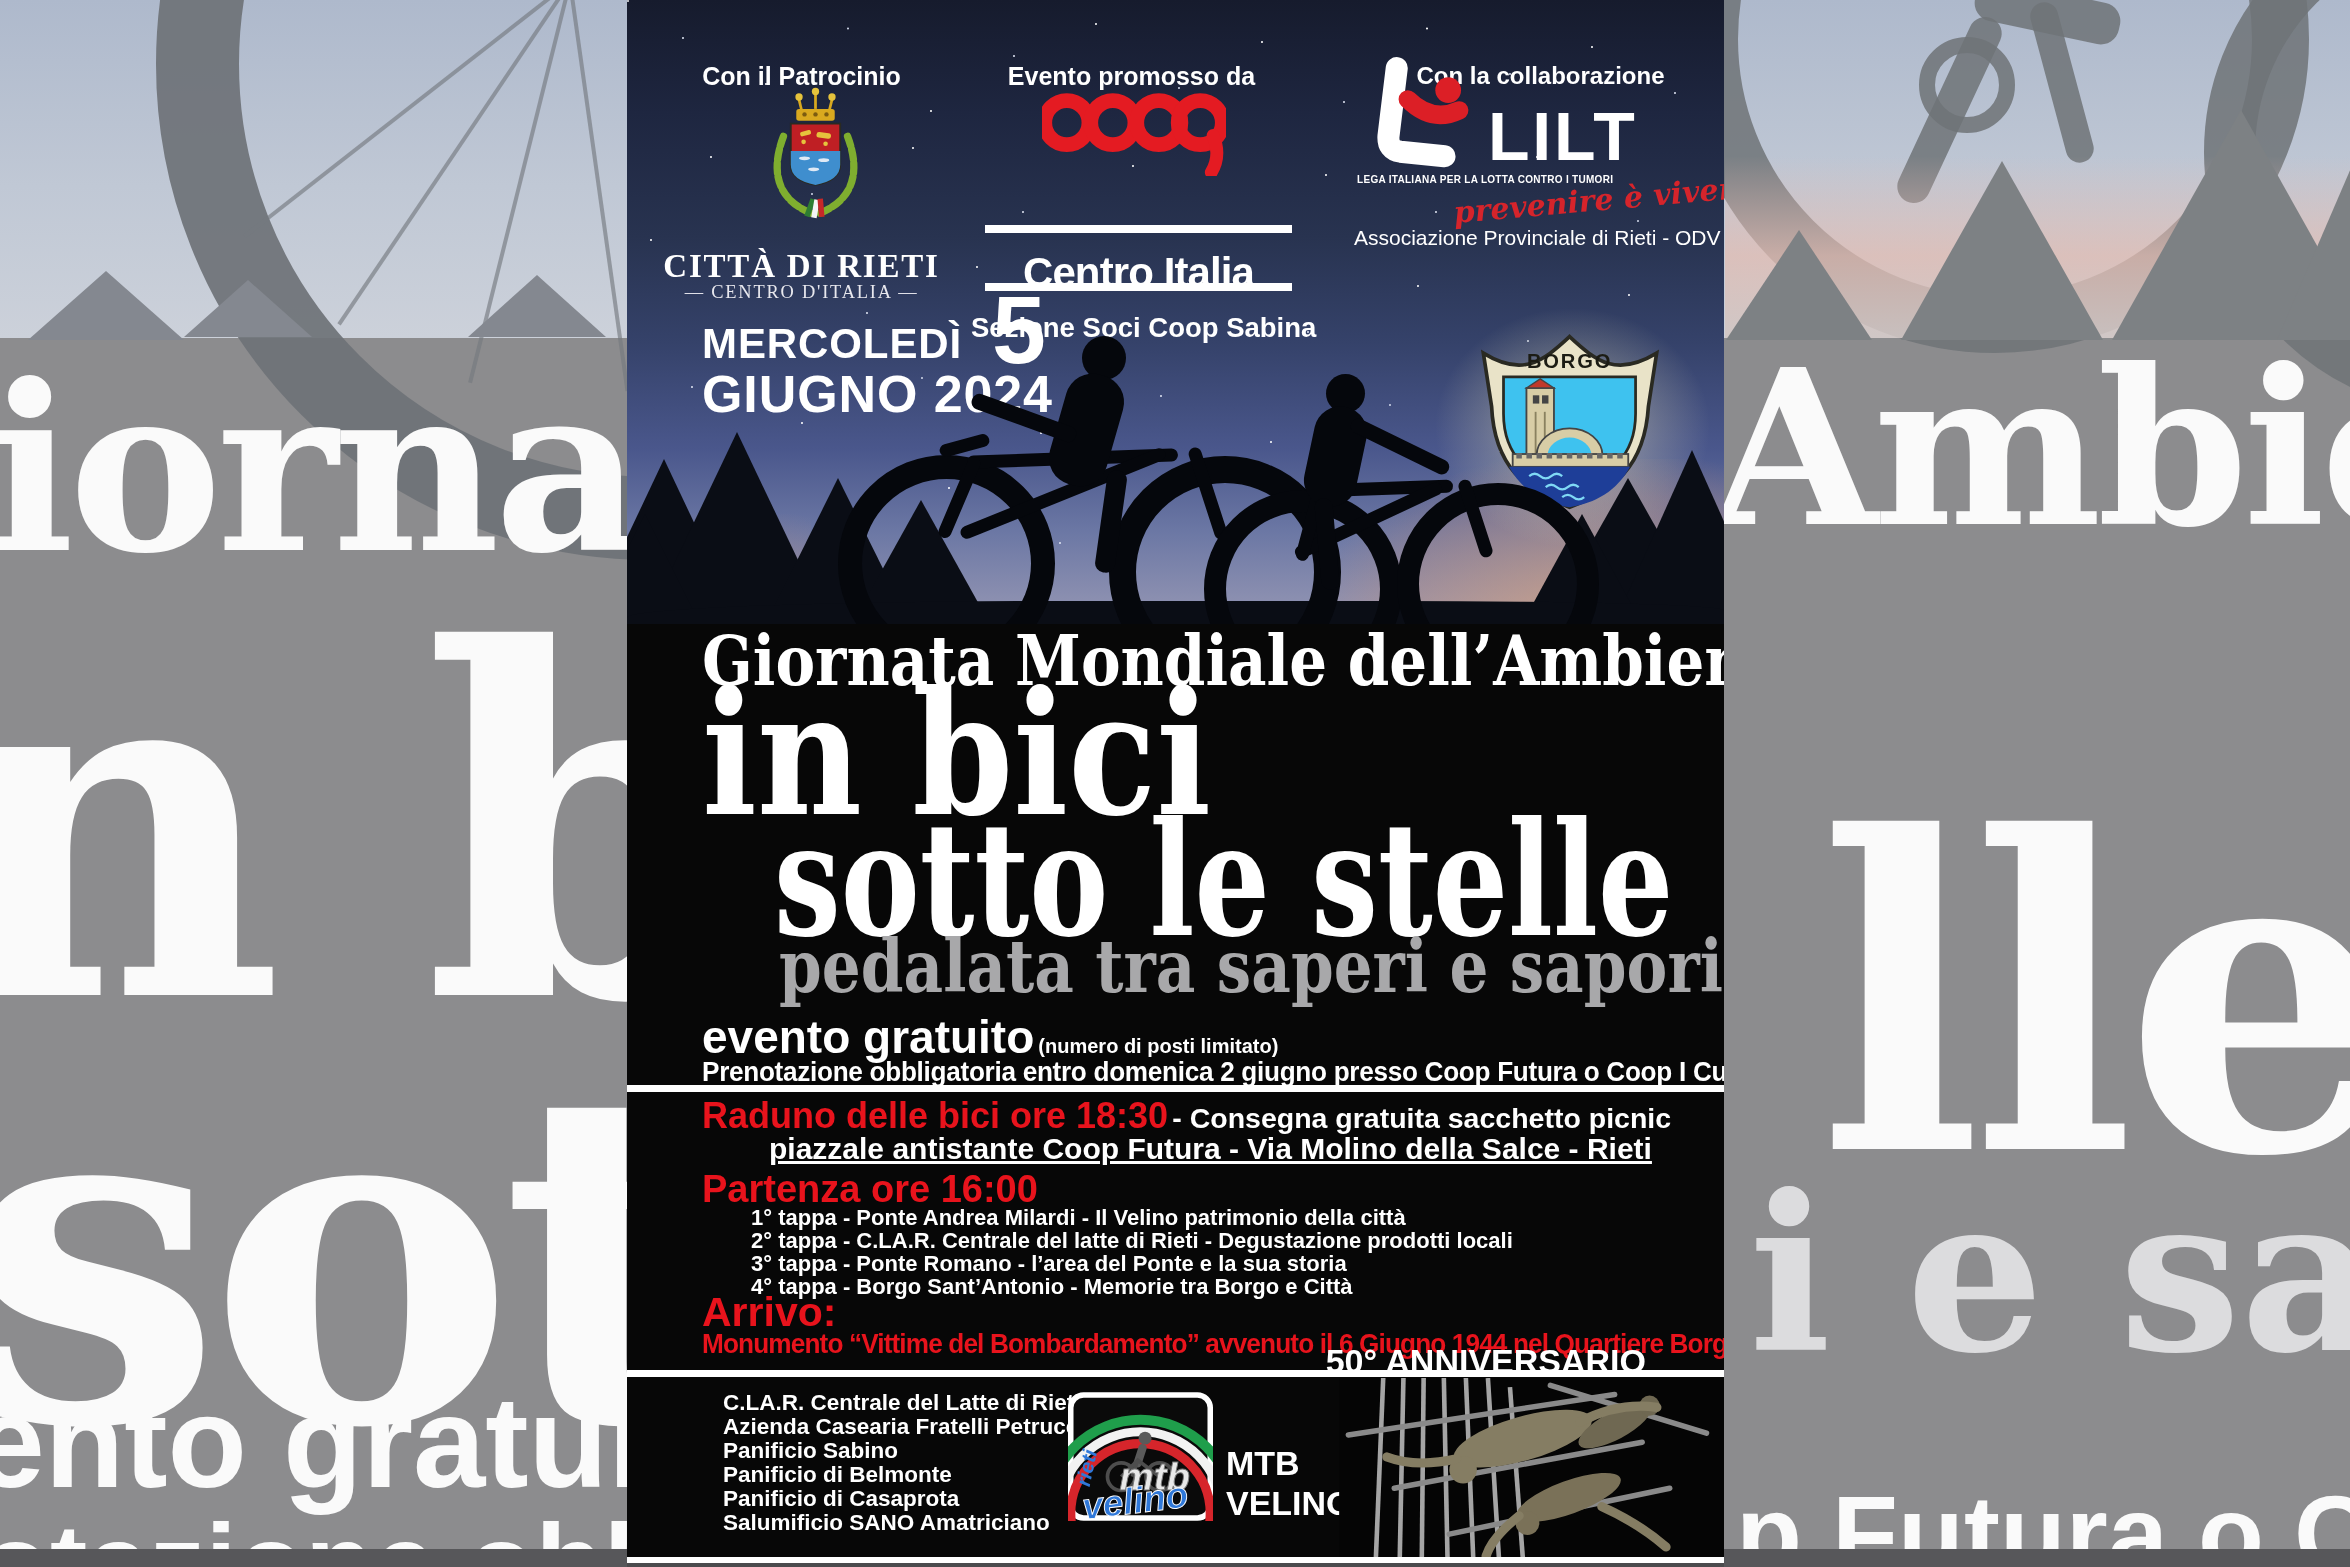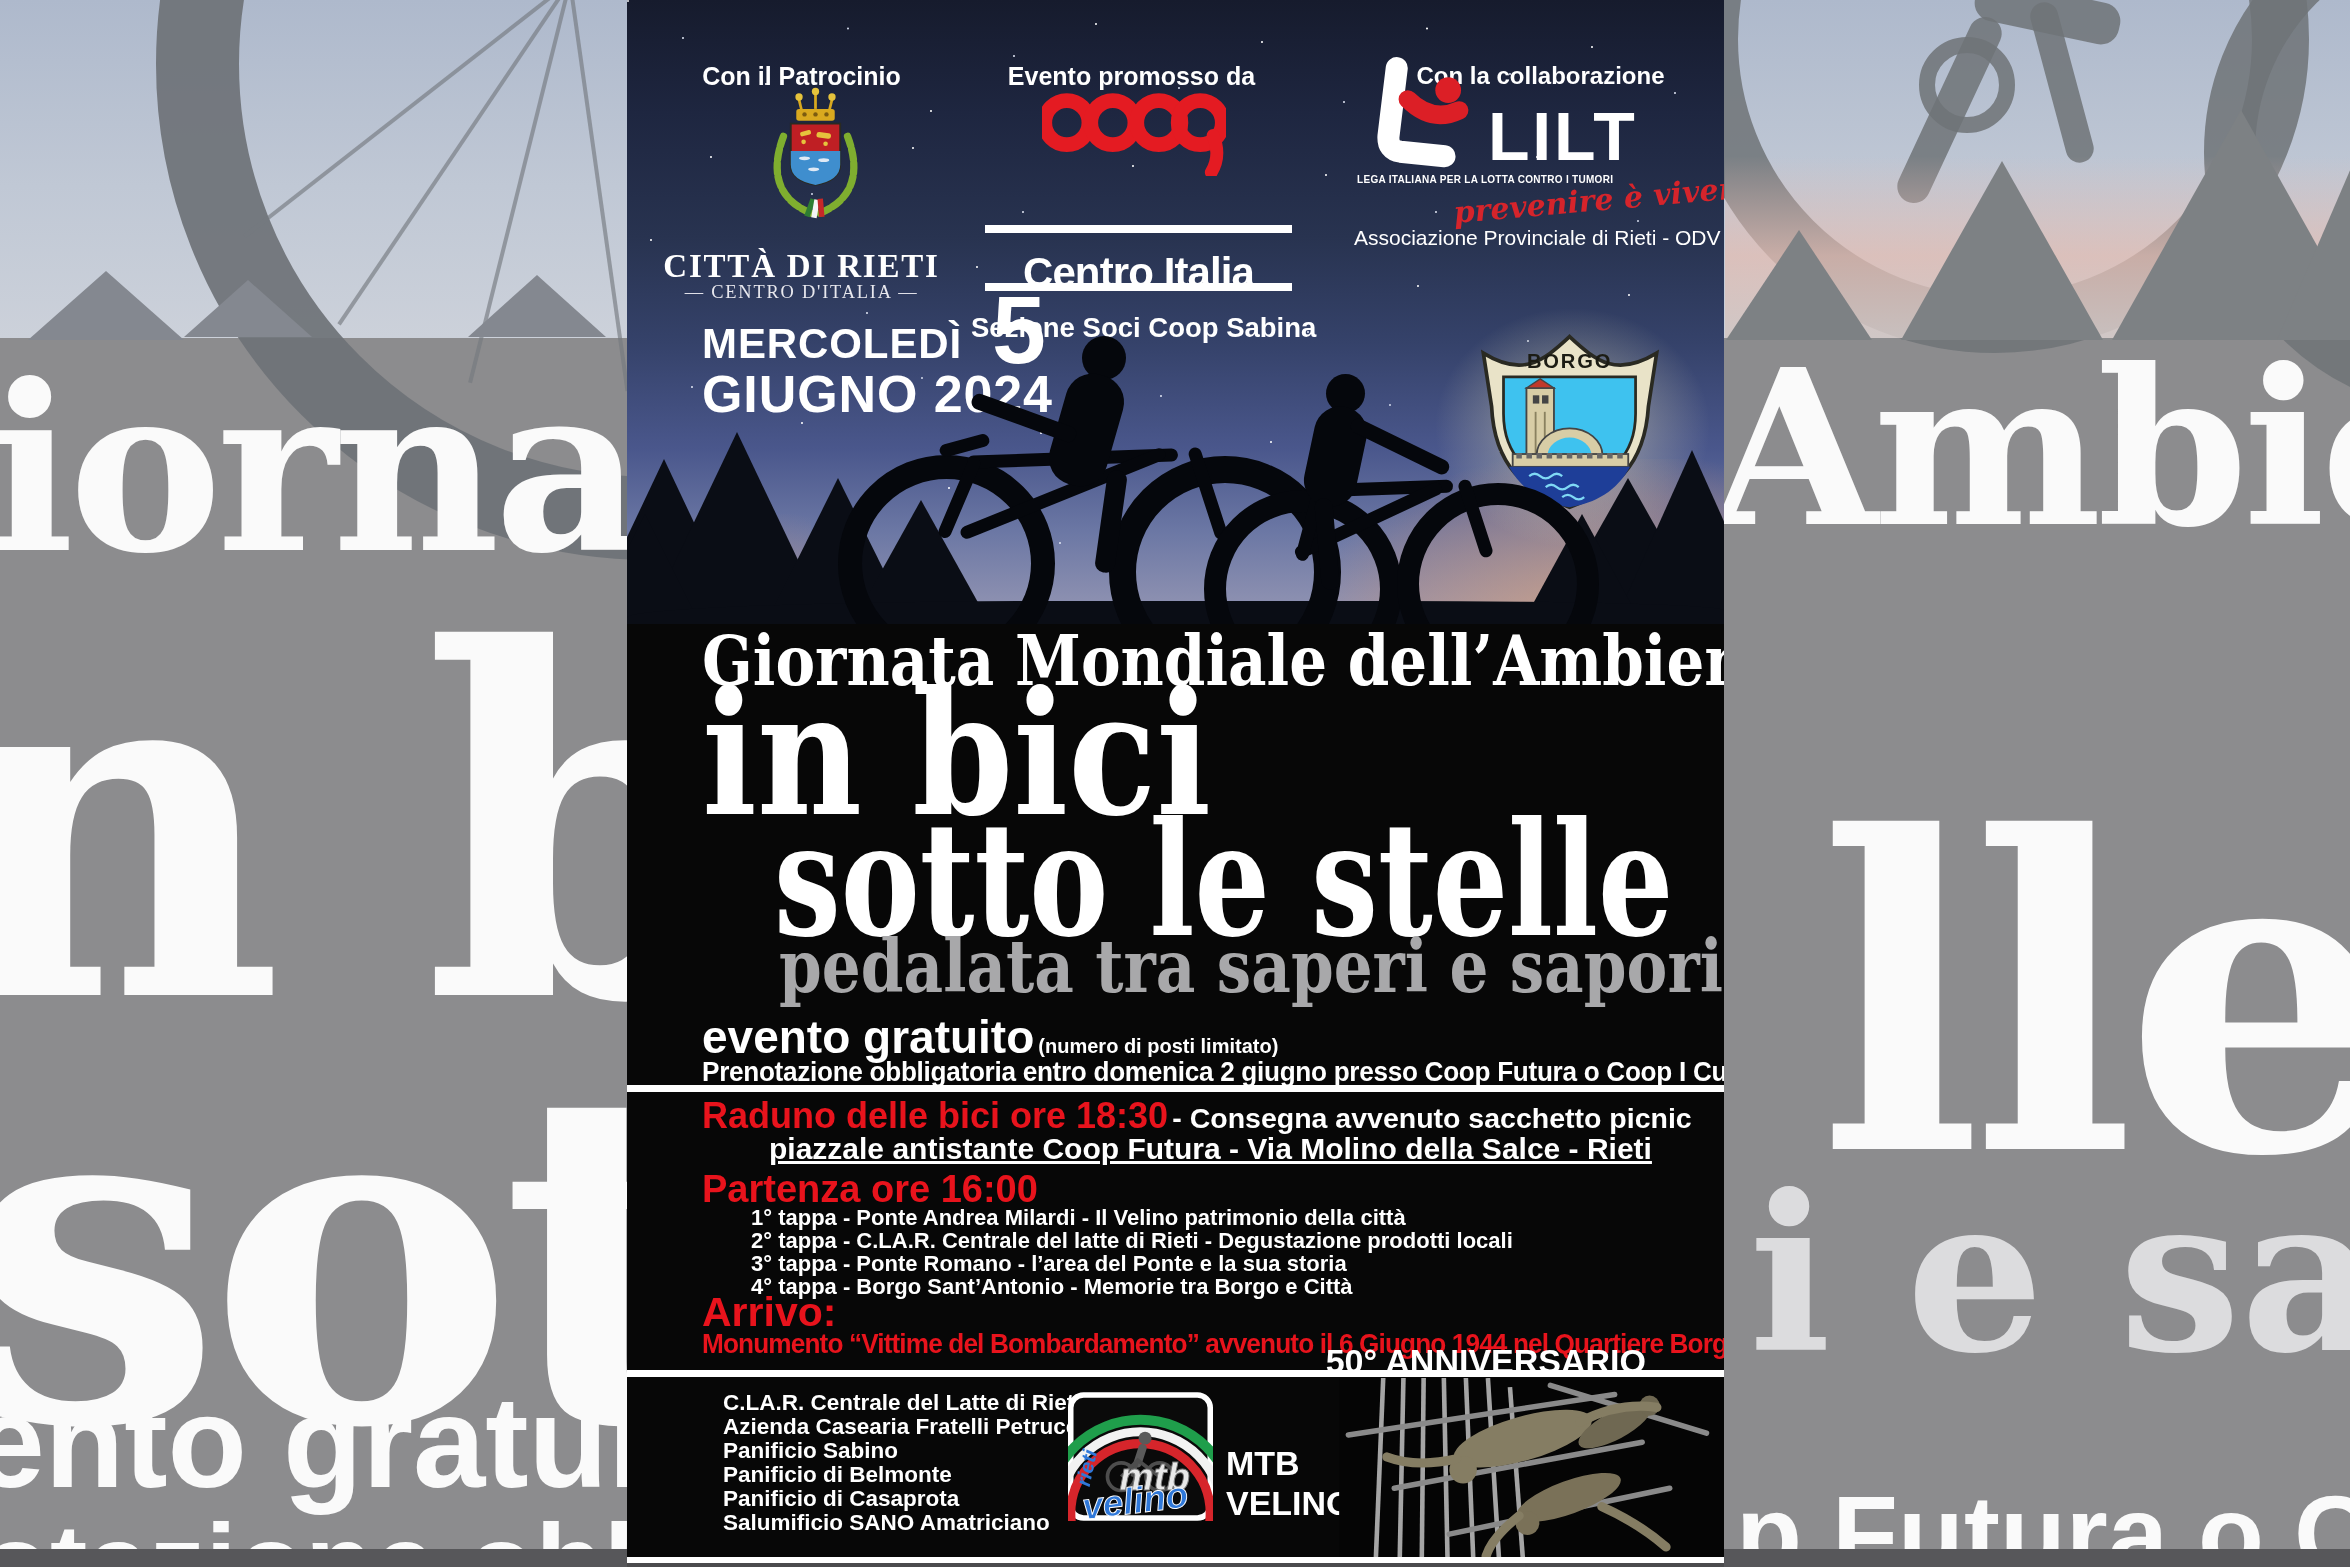--- a/index.html
+++ b/index.html
@@ -221,21 +221,21 @@
     <div class="abs nowrap" style="left:75px;top:1010px;color:#fff;">
       <span style="font-size:46px;font-weight:700;">evento gratuito</span>
       <span style="font-size:20px;font-weight:700;">(numero di posti limitato)</span>
     </div>
     <div class="abs w-label nowrap" style="left:75px;top:1056px;font-size:27.5px;letter-spacing:-0.3px;transform:scaleX(.95);transform-origin:left top;">Prenotazione obbligatoria entro domenica 2 giugno presso Coop Futura o Coop I Cubi</div>
 
     <div class="abs divider" style="top:1085px;"></div>
 
     <div class="abs nowrap" style="left:75px;top:1095px;">
       <span class="hdr-red" style="font-size:36px;">Raduno delle bici ore 18:30</span>
-      <span style="font-size:28.5px;font-weight:700;color:#fff;">- Consegna avvenuto sacchetto picnic</span>
+      <span style="font-size:28.5px;font-weight:700;color:#fff;">- Consegna gratuita sacchetto picnic</span>
     </div>
     <div class="abs w-label nowrap" style="left:142px;top:1132px;font-size:30px;text-decoration:underline;">piazzale antistante Coop Futura - Via Molino della Salce - Rieti</div>
     <div class="abs hdr-red" style="left:75px;top:1168px;font-size:38px;">Partenza ore 16:00</div>
 
     <div class="abs w-label nowrap" style="left:124px;top:1205px;font-size:22px;">1° tappa - Ponte Andrea Milardi - Il Velino patrimonio della città</div>
     <div class="abs w-label nowrap" style="left:124px;top:1228px;font-size:22px;">2° tappa - C.LA.R. Centrale del latte di Rieti -  Degustazione prodotti locali</div>
     <div class="abs w-label nowrap" style="left:124px;top:1251px;font-size:22px;">3° tappa - Ponte Romano - l’area del Ponte e la sua storia</div>
     <div class="abs w-label nowrap" style="left:124px;top:1274px;font-size:22px;">4° tappa - Borgo Sant’Antonio - Memorie tra Borgo e Città</div>
 
     <div class="abs hdr-red" style="left:75px;top:1289px;font-size:41px;">Arrivo:</div>

